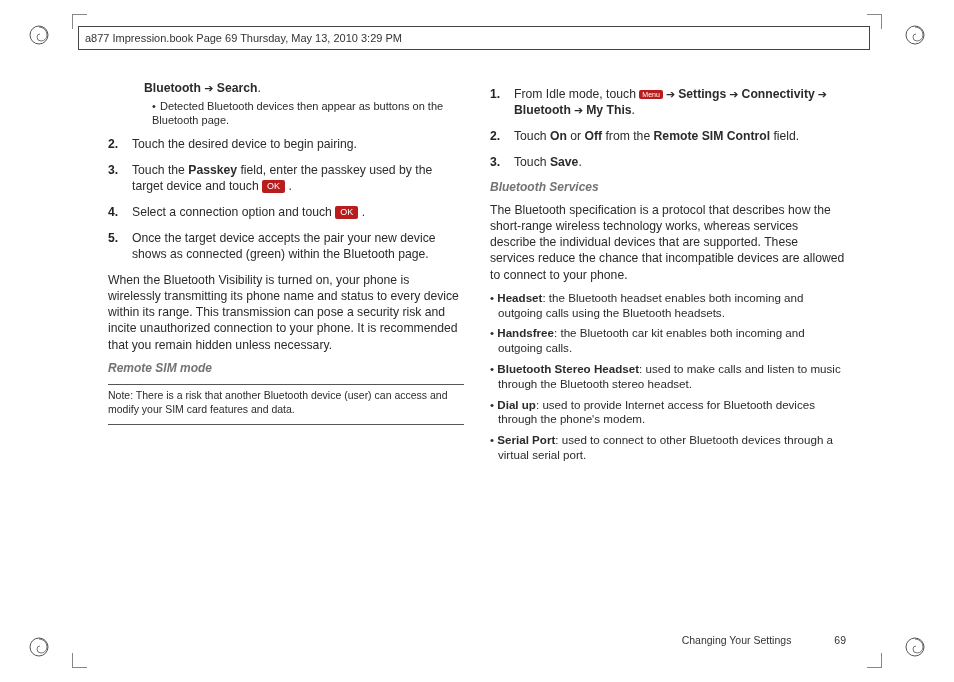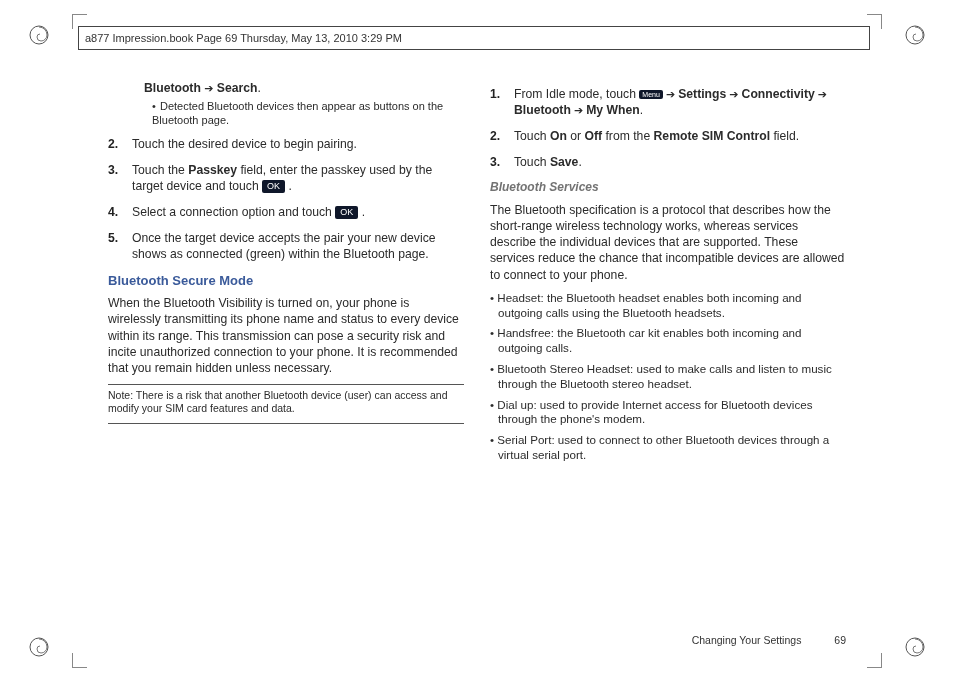--- a/index.html
+++ b/index.html
@@ -21,30 +21,30 @@
   .col{flex:1;font-size:12.2px;line-height:1.32}
   .ol{margin:0;padding:0;list-style:none}
   .ol>li{display:flex;gap:8px;margin:6px 0 10px 0}
   .num{font-weight:bold;min-width:16px;color:#222}
   .li-body{flex:1}
   .bullet-sub{margin:4px 0 8px 0;padding-left:8px;font-size:11px;line-height:1.25}
   .bullet-sub .dot{display:inline-block;width:8px}
   .h-blue{color:#3a5a9a;font-weight:bold;font-size:13px;margin:8px 0 6px 0;font-family:Arial,Helvetica,sans-serif}
   .h-blue-it{color:#737373;font-weight:bold;font-style:italic;font-size:12px;margin:8px 0 6px 0}
   .para{margin:4px 0 8px 0}
-  .btn{display:inline-block;background:#0f172a;color:#fff;font-size:9px;line-height:1;padding:2px 5px 2px 5px;border-radius:2px;vertical-align:1px}
+  .btn{display:inline-block;background:#b91c1c;color:#fff;font-size:9px;line-height:1;padding:2px 5px 2px 5px;border-radius:2px;vertical-align:1px}
   .btn.menu{padding:1px 3px;font-size:7px}
   .arrow{font-family:Arial;font-size:11px}
   .note-rule{border:none;border-top:1px solid #555;margin:8px 0 4px 0}
   .note{font-size:10.5px;line-height:1.25;margin:4px 0}
   .note .nl{font-weight:normal}
   .svc{margin:4px 0 6px 0;padding-left:8px;text-indent:-8px;font-size:11.6px;line-height:1.28}
-  .svc b{font-weight:normal}
+  .svc b{font-weight:bold}
   .footer{position:absolute;bottom:36px;right:108px;font-size:10.5px;color:#333}
-  .footer .pn{display:inline-block;margin-left:30px}
+  .footer .pn{display:inline-block;margin-left:40px}
   b{font-weight:bold}
 </style>
 </head>
 <body>
 
 <div class="spiral tl">
     <svg width="20" height="20" viewBox="0 0 20 20">
       <circle cx="10" cy="10" r="9" fill="none" stroke="#555" stroke-width="1"></circle>
       <path d="M10 2 A8 8 0 0 1 18 10 A6 6 0 0 1 12 16 A4 4 0 0 1 8 12 A3 3 0 0 1 11 9" fill="none" stroke="#555" stroke-width="0.8"></path>
     </svg>
@@ -102,37 +102,37 @@
         <span class="li-body">
           <span>Select a connection option and touch </span><span class="btn">OK</span><span> .</span>
         </span>
       </li>
       <li>
         <span class="num">5.</span>
         <span class="li-body">Once the target device accepts the pair your new device shows as connected (green) within the Bluetooth page.</span>
       </li>
     </ul>
 
-    <div class="h-blue">Bluetooth Secure Mode</div>
     <div class="para">When the Bluetooth Visibility is turned on, your phone is wirelessly transmitting its phone name and status to every device within its range. This transmission can pose a security risk and incite unauthorized connection to your phone. It is recommended that you remain hidden unless necessary.</div>
 
+    <div class="h-blue-it">Remote SIM mode</div>
 
     <hr class="note-rule">
     <div class="note">
       <span class="nl">Note:</span><span> There is a risk that another Bluetooth device (user) can access and modify your SIM card features and data.</span>
     </div>
     <hr class="note-rule">
   </div>
 
   <div class="col">
     <ul class="ol">
       <li>
         <span class="num">1.</span>
         <span class="li-body">
-          <span>From Idle mode, touch </span><span class="btn menu">Menu</span><span class="arrow"> ➔ </span><b>Settings</b><span class="arrow"> ➔ </span><b>Connectivity</b><span class="arrow"> ➔ </span><b>Bluetooth</b><span class="arrow"> ➔ </span><b>My When</b><span>.</span>
+          <span>From Idle mode, touch </span><span class="btn menu">Menu</span><span class="arrow"> ➔ </span><b>Settings</b><span class="arrow"> ➔ </span><b>Connectivity</b><span class="arrow"> ➔ </span><b>Bluetooth</b><span class="arrow"> ➔ </span><b>My This</b><span>.</span>
         </span>
       </li>
       <li>
         <span class="num">2.</span>
         <span class="li-body">
           <span>Touch </span><b>On</b><span> or </span><b>Off</b><span> from the </span><b>Remote SIM Control</b><span> field.</span>
         </span>
       </li>
       <li>
         <span class="num">3.</span>

